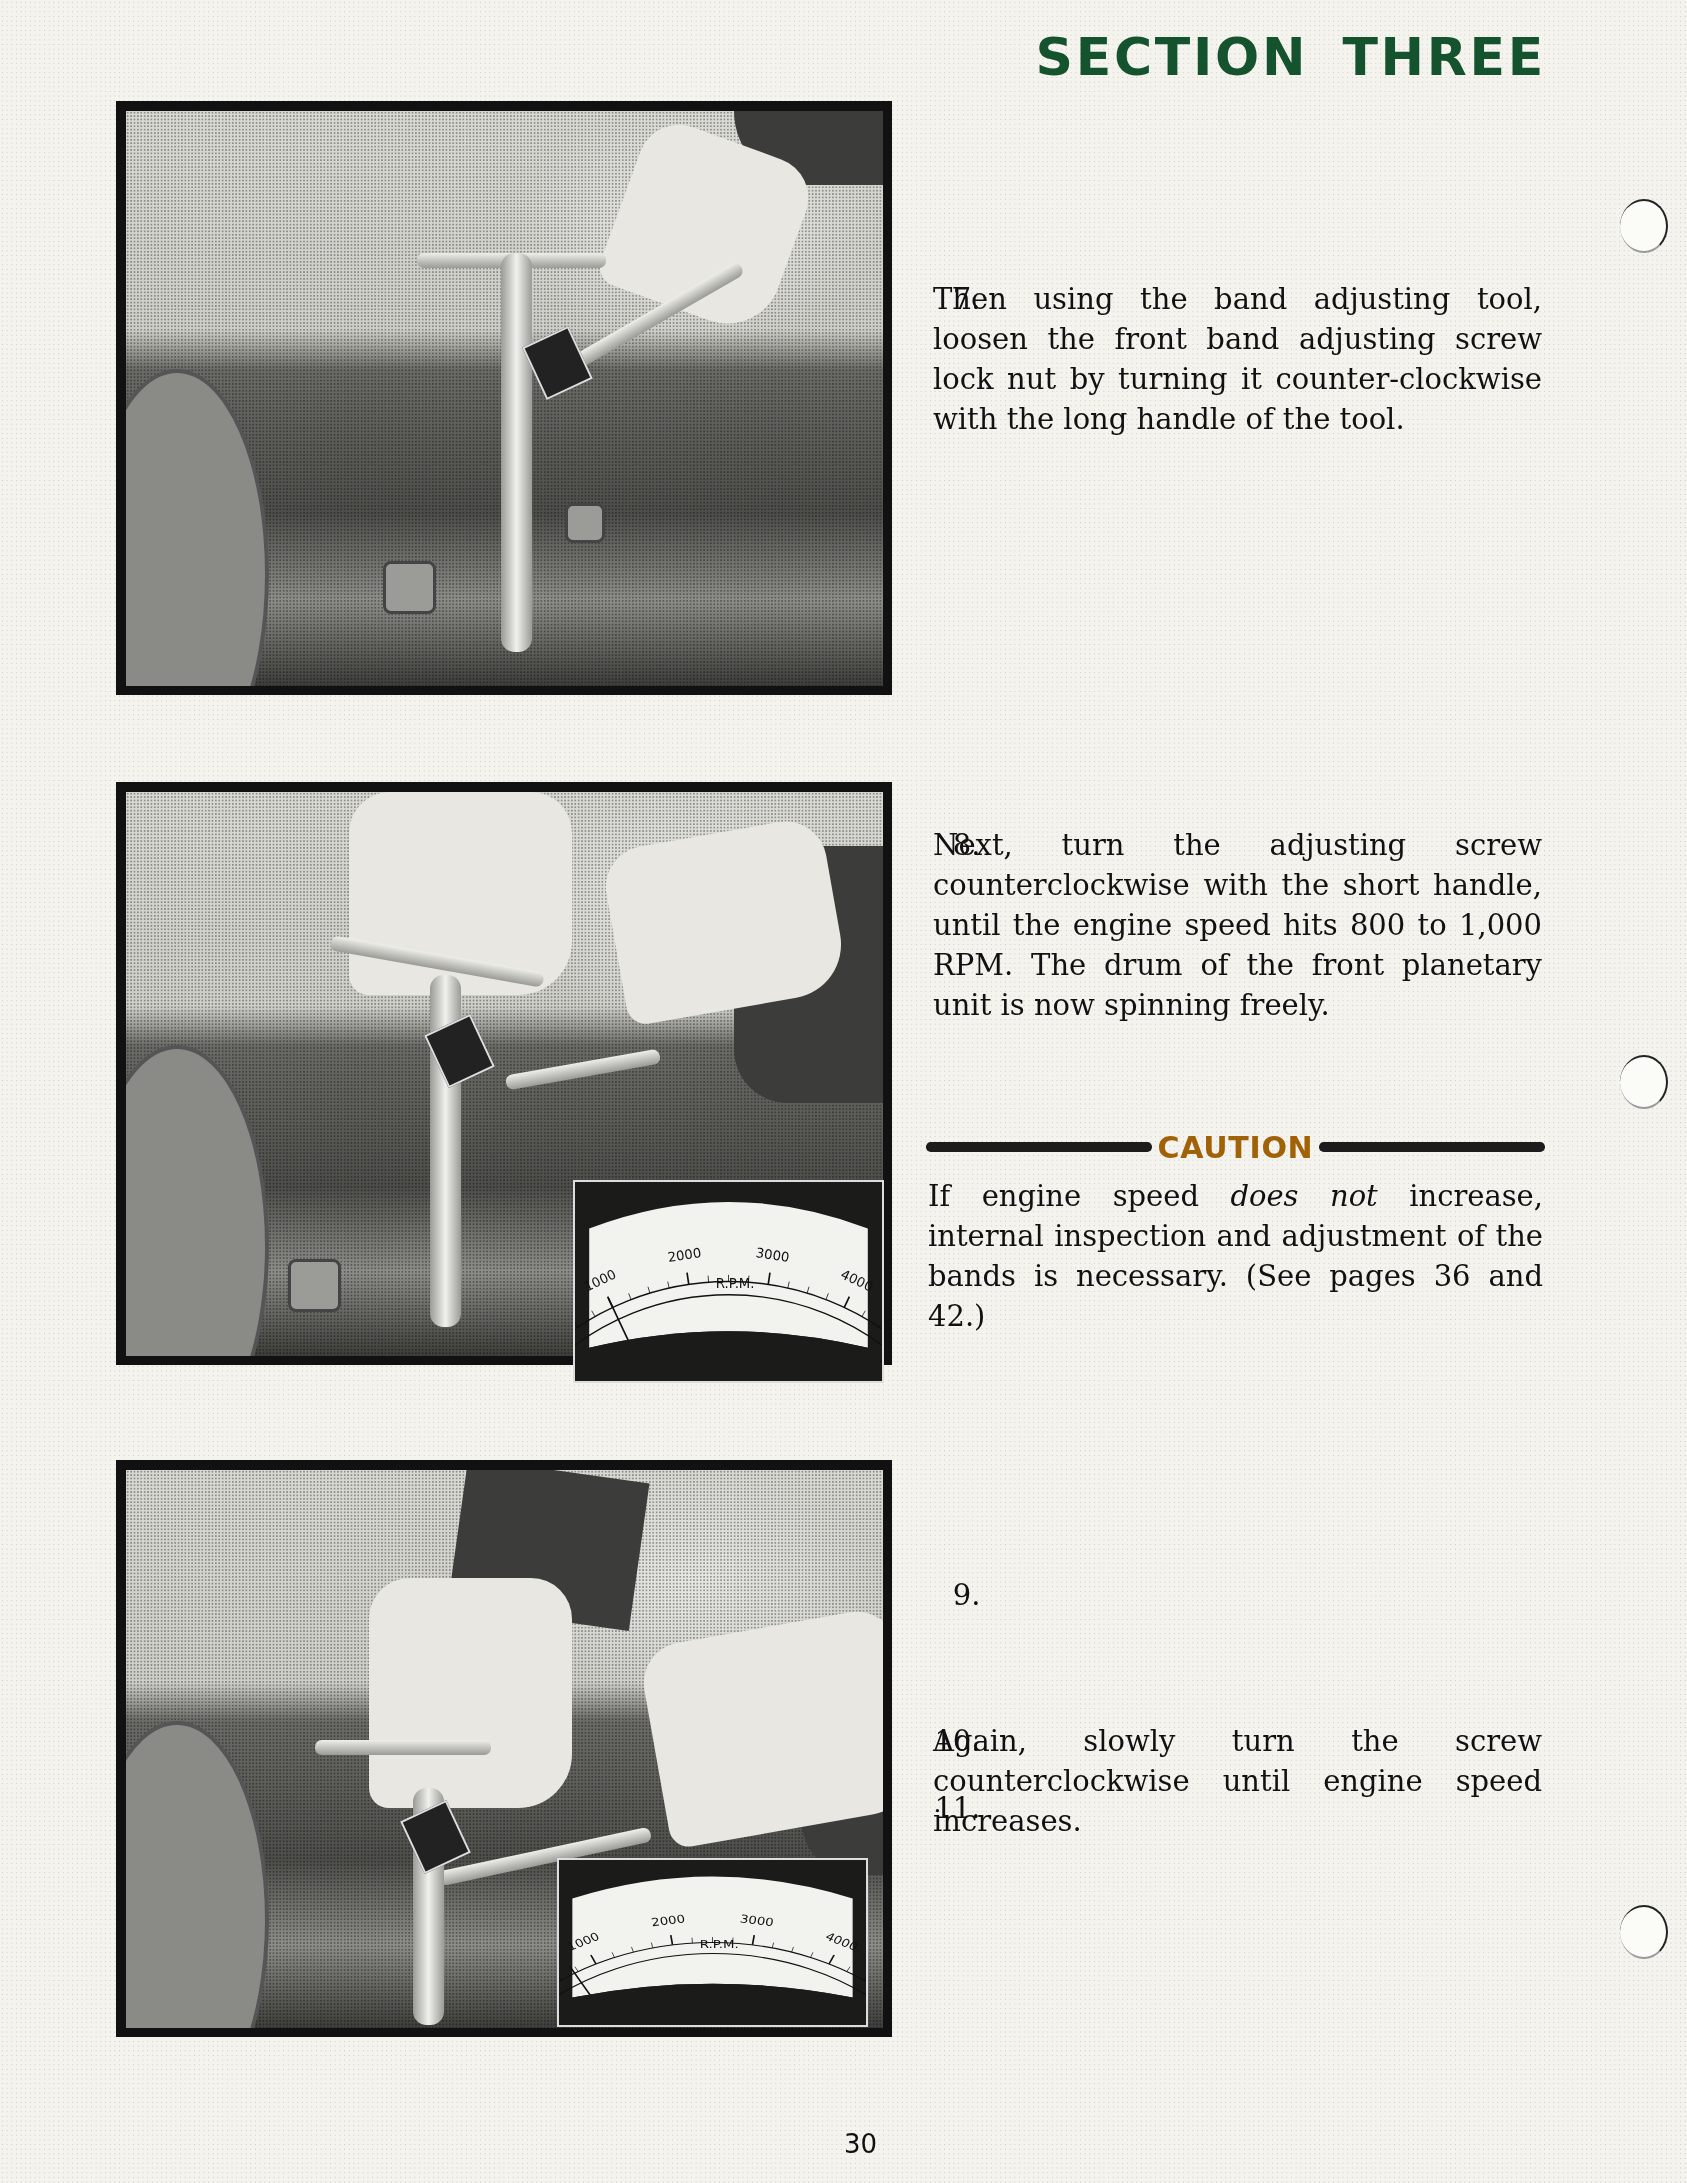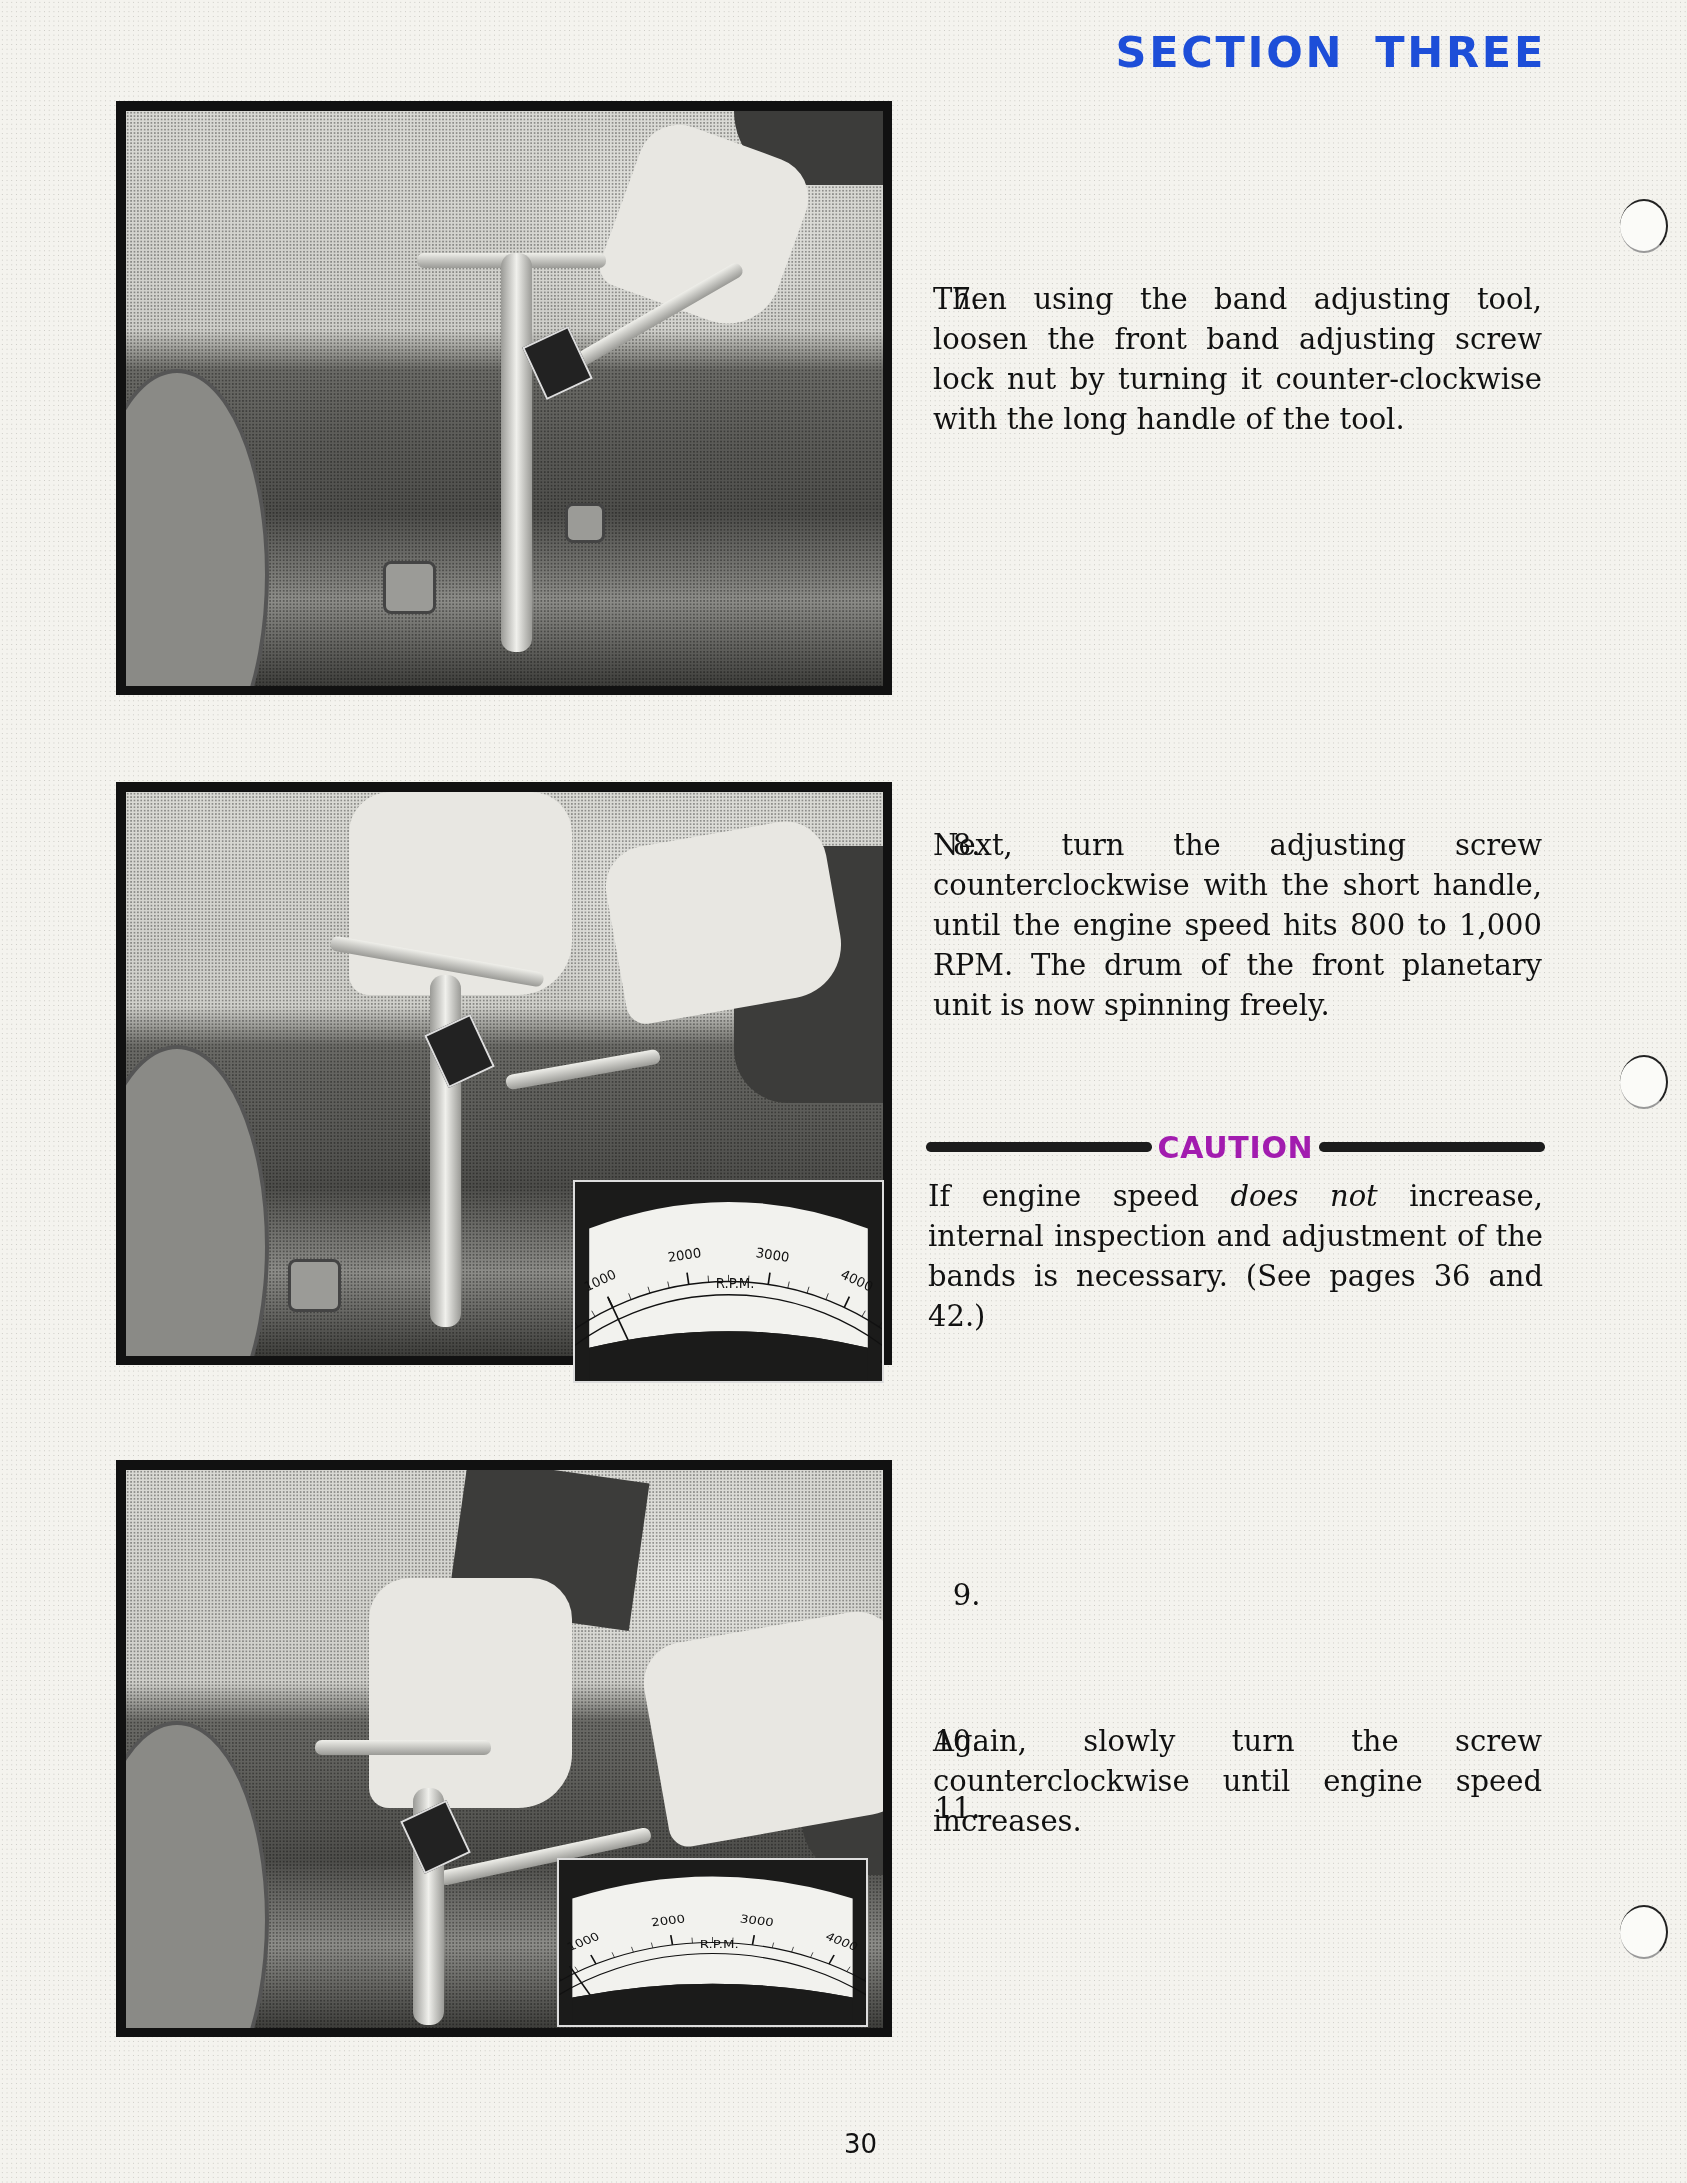--- a/index.html
+++ b/index.html
@@ -7,21 +7,21 @@
     width: 1688px; height: 2183px; position: relative; overflow: hidden;
     background: #f4f3ee;
     background-image: radial-gradient(#c9c8c2 0.5px, transparent 0.7px);
     background-size: 4.7px 4.7px;
     font-family: "DejaVu Serif", "Liberation Serif", serif;
     color: #111;
   }
   .section-title {
     position: absolute; top: 27px; right: 142px;
     font-family: "DejaVu Sans", "Liberation Sans", sans-serif;
-    font-weight: bold; font-size: 43px; letter-spacing: 2.7px; color: #1d4ed8;
+    font-weight: bold; font-size: 52px; letter-spacing: 2.7px; color: #14532d;
     word-spacing: 13.5px;
   }
   .punch-hole {
     position: absolute; right: 20px; width: 46px; height: 50px; border-radius: 50%;
     border: 2px solid #222; border-left-width: 0; border-bottom-color: #999;
     background: #fbfbf8;
   }
   .photo {
     position: absolute; left: 116px; width: 776px;
     background: #111; padding: 9.5px; box-sizing: border-box;
@@ -59,21 +59,21 @@
   .step .num { position: absolute; width: 61px; text-align: right; left: -13.5px; }
   .step .body { display: block; }
 
   .caution-head {
     position: absolute; left: 926px; top: 1128px; width: 619px; height: 38px;
     display: flex; align-items: center; gap: 5.4px;
   }
   .caution-rule { flex: 1; height: 9.5px; background: #1c1c1c; border-radius: 4.7px; }
   .caution-label {
     font-family: "DejaVu Sans", "Liberation Sans", sans-serif; font-weight: bold;
-    font-size: 30px; letter-spacing: 0.7px; color: #a21caf;
+    font-size: 30px; letter-spacing: 0.7px; color: #a16207;
   }
   .caution-text {
     position: absolute; left: 928px; top: 1176px; width: 615px;
     font-size: 29px; line-height: 40px; text-align: justify;
   }
   .caution-text em { font-style: italic; }
   .page-number {
     position: absolute; top: 2129px; left: 844px;
     font-family: "DejaVu Sans", "Liberation Sans", sans-serif; font-weight: normal; font-size: 26px;
   }

